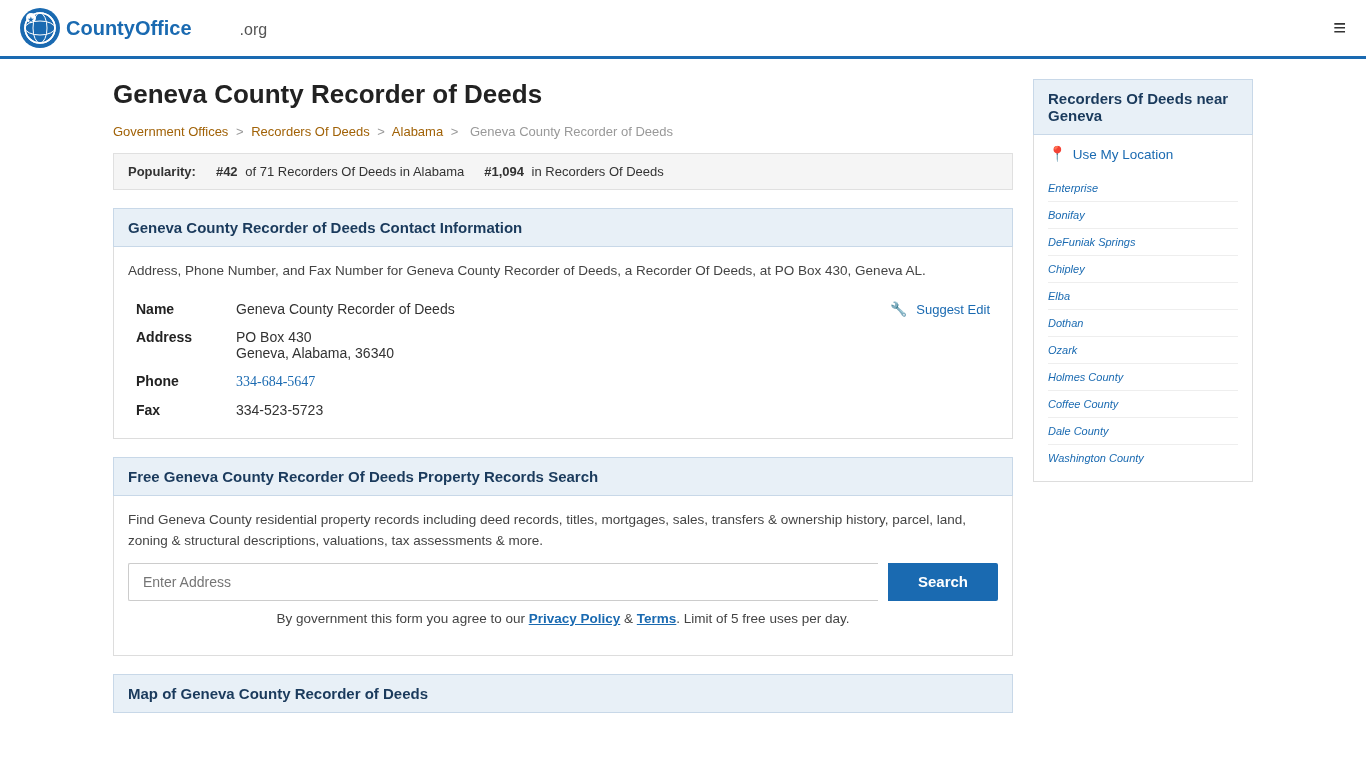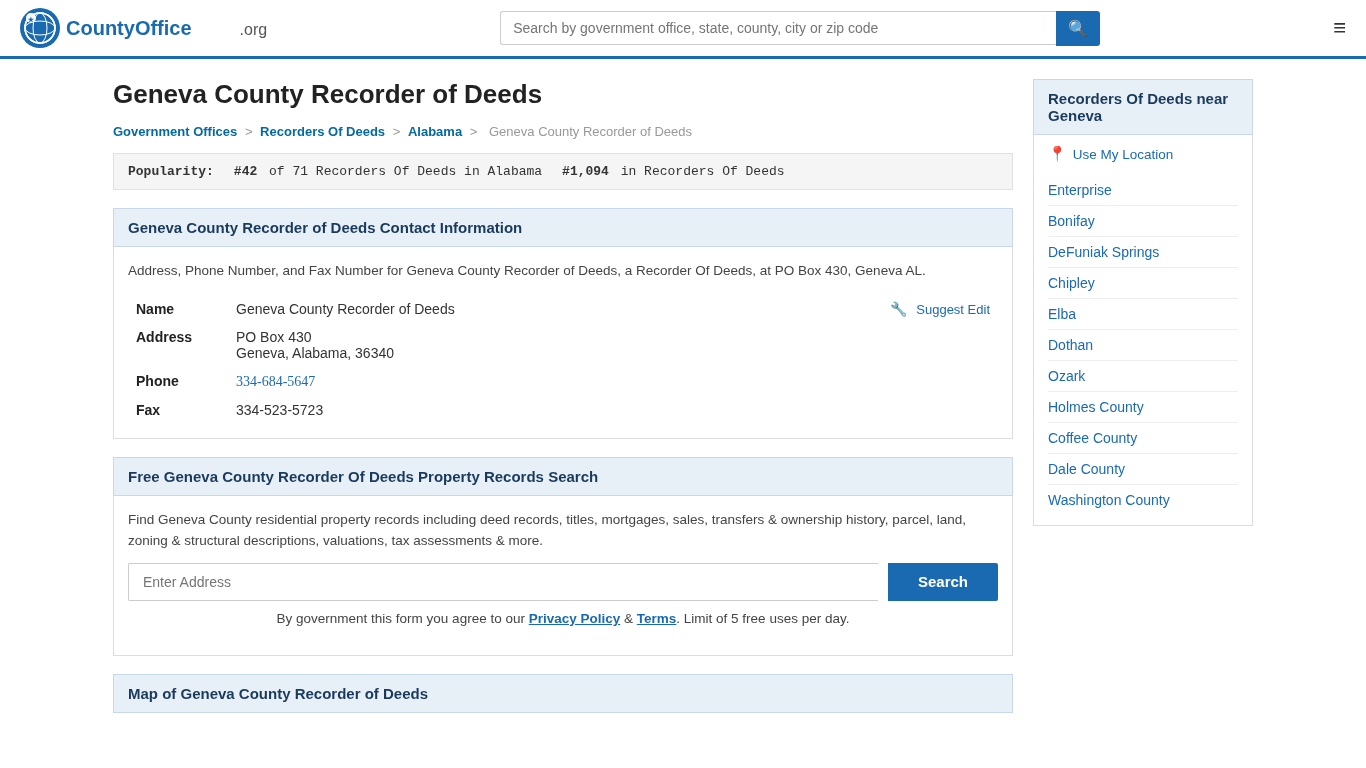--- a/index.html
+++ b/index.html
@@ -86,37 +86,35 @@
       margin-bottom: 14px;
     }
 
     
     .breadcrumb {
       font-size: 13px;
       color: #555;
       margin-bottom: 14px;
     }
     .breadcrumb a {
-      color: #0369a1;
+      color: #a16207;
       text-decoration: none;
-      font-weight: bold;
     }
     .breadcrumb span { color: #999; margin: 0 4px; }
 
     
     .popularity-bar {
       background: #f5f5f5;
       border: 1px solid #e0e0e0;
       padding: 10px 14px;
       font-size: 13px;
       margin-bottom: 18px;
       display: flex;
       align-items: center;
       gap: 20px;
-      font-family: Liberation Mono, monospace;
     }
     .popularity-bar strong { font-weight: bold; }
 
     
     .section-header {
       background: #e8f0f7;
       border: 1px solid #c8d8e8;
       padding: 10px 14px;
       font-size: 15px;
       font-weight: bold;
@@ -262,21 +260,22 @@
     }
     .sidebar-links li {
       border-bottom: 1px solid #eee;
     }
     .sidebar-links li:last-child { border-bottom: none; }
     .sidebar-links li a {
       display: block;
       padding: 7px 0;
       color: #1a6ab1;
       text-decoration: none;
-      font-size: 14px;
+      font-size: 11px;
+      font-style: italic;
     }
 
     
     .pin-icon { color: #333; font-size: 15px; }
     .wrench-icon { color: #888; font-size: 14px; margin-right: 4px; }
   </style>
 </head>
 <body>
 
 <header class="header">
@@ -289,26 +288,20 @@
       <ellipse cx="20" cy="20" rx="7" ry="15" fill="none" stroke="#fff" stroke-width="1"></ellipse>
       <ellipse cx="20" cy="20" rx="15" ry="7" fill="none" stroke="#fff" stroke-width="1"></ellipse>
       <circle cx="20" cy="20" r="15" fill="none" stroke="#fff" stroke-width="1.5"></circle>
 
       <circle cx="11" cy="10" r="5" fill="#fff"></circle>
       <text x="11" y="13.5" text-anchor="middle" font-size="7" fill="#1a6ab1" font-weight="bold">★</text>
     </svg>
     <span>
       <span style="color:#1a6ab1;font-weight:bold;font-size:20px;">CountyOffice</span><span style="color:#555;font-size:16px;margin-left:48px;">.org</span>
     </span>
-  </div>
-  <div class="search-bar-wrap">
-    <input type="text" placeholder="Search by government office, state, county, city or zip code" style="">
-    <button>
-      <span>🔍</span>
-    </button>
   </div>
   <div class="header-right">
     <button class="hamburger-btn">
       <span>≡</span>
     </button>
   </div>
 </header>
 
 <div class="main-container">
   <div class="content-area">

